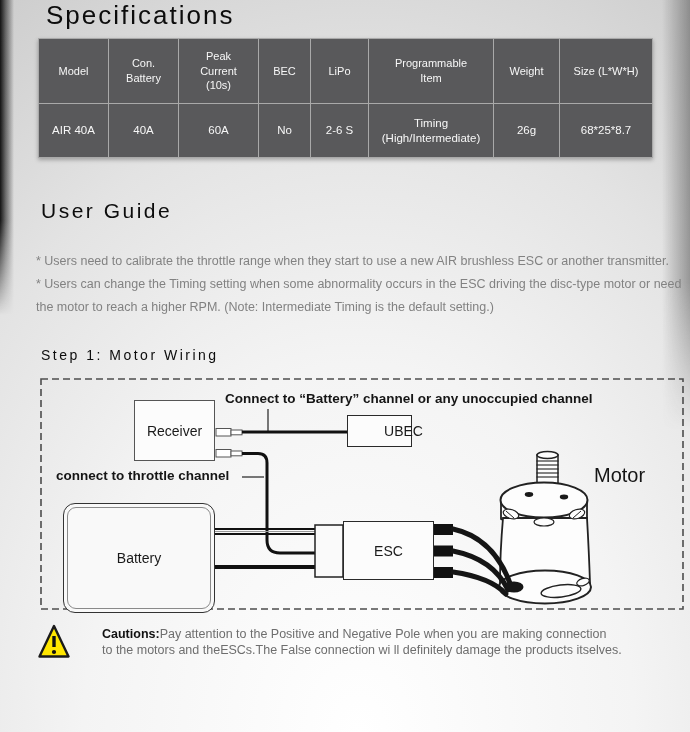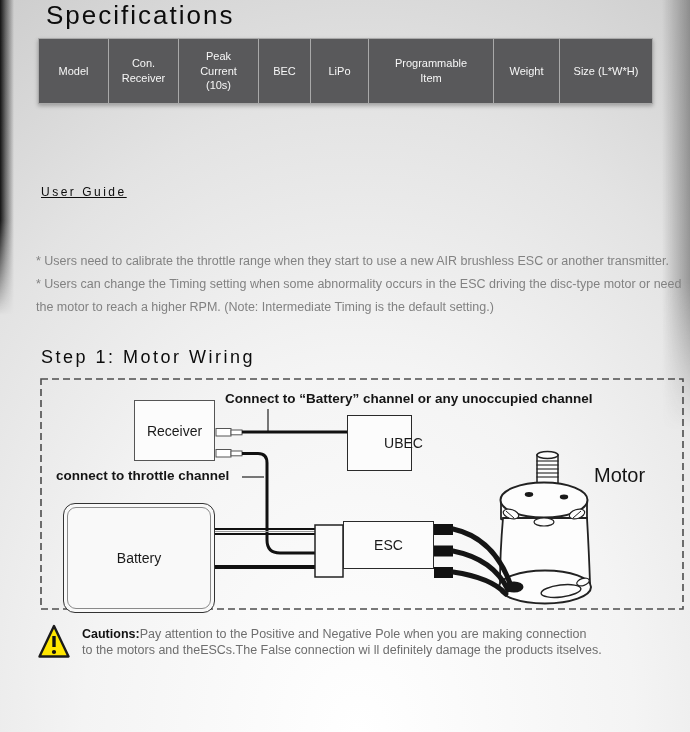--- a/index.html
+++ b/index.html
@@ -21,22 +21,22 @@
   .shade-right {
     position:absolute; right:0; top:0; width:28px; height:430px;
     background: linear-gradient(to left, rgba(75,75,75,0.5), rgba(75,75,75,0));
     -webkit-mask-image: linear-gradient(to bottom, #000 65%, transparent 100%);
     mask-image: linear-gradient(to bottom, #000 65%, transparent 100%);
     pointer-events:none;
   }
 
   .techno { font-weight:normal; color:#0c0c0c; letter-spacing:2.5px; }
   h1.techno { position:absolute; left:46px; top:0px; font-size:26px; letter-spacing:2px; }
-  .h2-guide  { position:absolute; left:41px; top:185px; font-size:12px;text-decoration:underline; }
-  .h2-step   { position:absolute; left:41px; top:347px; font-size:18px; }
+  .h2-guide  { position:absolute; left:41px; top:199px; font-size:21px; }
+  .h2-step   { position:absolute; left:41px; top:347px; font-size:14px; }
 
   table.spec {
     position:absolute; left:38px; top:38px; width:614px;
     border-collapse:collapse; table-layout:fixed;
     box-shadow:0 2px 4px rgba(0,0,0,0.28);
   }
   table.spec th, table.spec td {
     background:#59595b; color:#f7f7f7; border:1px solid #a9a9a9;
     text-align:center; vertical-align:middle;
     white-space:pre-line; font-weight:normal;
@@ -57,36 +57,36 @@
     position:absolute; left:40px; top:378px; width:644px; height:232px;
   }
   .diagram svg.wires { position:absolute; left:0; top:0; }
 
   .dbox {
     position:absolute; background:#fcfcfc; border:1.5px solid #2a2a2a;
     display:flex; align-items:center; justify-content:center;
     font-size:14px; color:#1a1a1a;
   }
   .dbox.receiver { left:94px; top:22px; width:81px; height:61px; border-width:1px; border-color:#555; }
-  .dbox.ubec     { left:307px; top:37px; width:65px; height:56px;padding-left:48px; }
-  .dbox.esc      { left:303px; top:143px; width:91px; height:48px; }
+  .dbox.ubec     { left:307px; top:37px; width:65px; height:32px;padding-left:48px; }
+  .dbox.esc      { left:303px; top:143px; width:91px; height:59px; }
   .dbox.battery  {
     left:23px; top:125px; width:152px; height:110px;
     border:1.5px solid #333; border-radius:12px; background:#f9f9f9;
   }
   .dbox.battery::before {
     content:""; position:absolute; left:3px; top:3px; right:3px; bottom:3px;
     border:1px solid #8a8a8a; border-radius:9px; pointer-events:none;
   }
   .dnote { position:absolute; font-size:13.5px; font-weight:bold; color:#151515; white-space:nowrap; }
   .dnote.batt-ch { left:185px; top:13px; }
   .dnote.throttle { left:16px; top:90px; }
   .dlabel-motor { position:absolute; left:554px; top:86px; font-size:20px; color:#151515; }
 
-  .caution { position:absolute; left:38px; top:623px; display:flex; align-items:flex-start; }
+  .caution { position:absolute; left:38px; top:623px; display:flex; align-items:flex-start;gap:20px; }
   .caution .text { margin-left:12px; font-size:12.5px; line-height:16px; color:#6e6e6e; padding-top:3px; }
   .caution .text b { color:#111; }
 </style>
 </head>
 <body>
 
 <div class="page">
   <div class="shade-left"></div>
   <div class="shade-right"></div>
 
@@ -100,31 +100,42 @@
         <col style="width:52px">
       <col style="width:58px">
         <col style="width:125px">
         <col style="width:66px">
         <col style="width:93px">
     </colgroup>
     <tbody>
         <tr>
       <th>Model</th>
       <th>Con.
-Receiver</th>
+Battery</th>
       <th>Peak
 Current
 (10s)</th>
       <th>BEC</th>
       <th>LiPo</th>
       <th>Programmable
 Item</th>
       <th>Weight</th>
       <th>Size (L*W*H)</th>
     </tr>
+    <tr>
+      <td>AIR 40A</td>
+      <td>40A</td>
+      <td>60A</td>
+      <td>No</td>
+      <td>2-6 S</td>
+      <td>Timing
+(High/Intermediate)</td>
+      <td>26g</td>
+      <td>68*25*8.7</td>
+    </tr>
   </tbody>
     </table>
 
   <h2 class="techno h2-guide">User Guide</h2>
   <div class="guide-body">* Users need to calibrate the throttle range when they start to use a new AIR brushless ESC or another transmitter.
 * Users can change the Timing setting when some abnormality occurs in the ESC driving the disc-type motor or need the motor to reach a higher RPM. (Note: Intermediate Timing is the default setting.)</div>
 
   <h2 class="techno h2-step">Step 1: Motor Wiring</h2>
 
   <div class="diagram">

